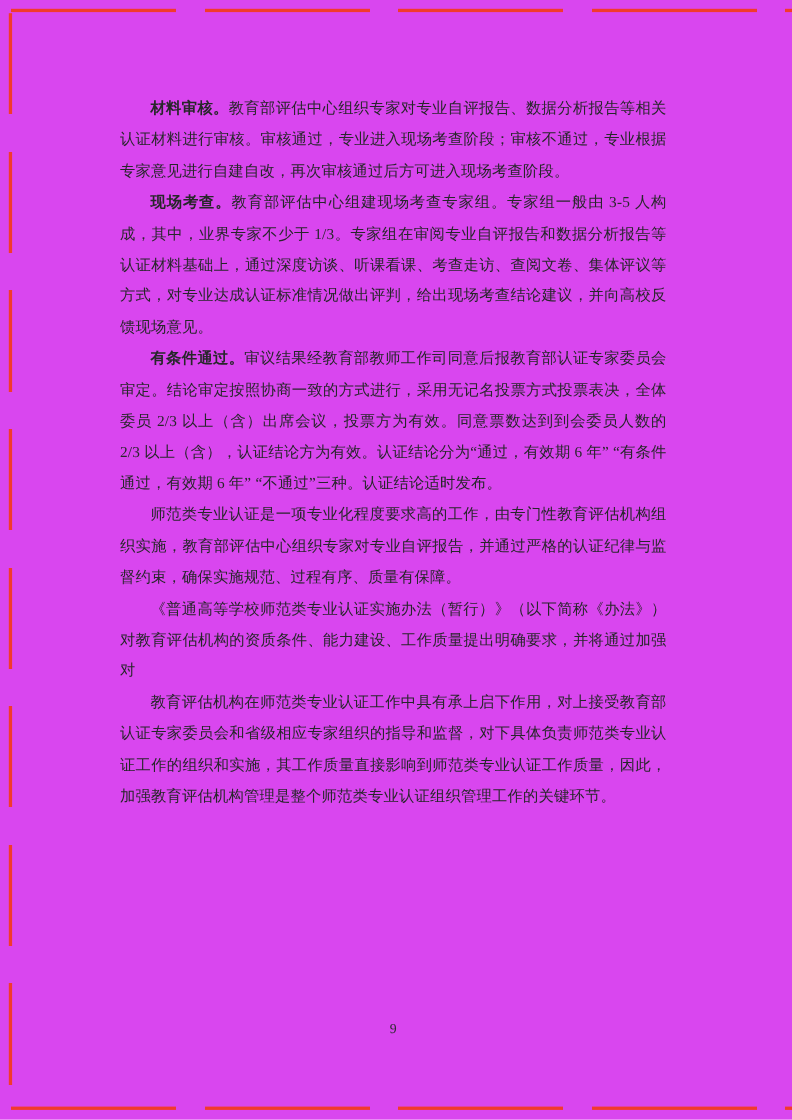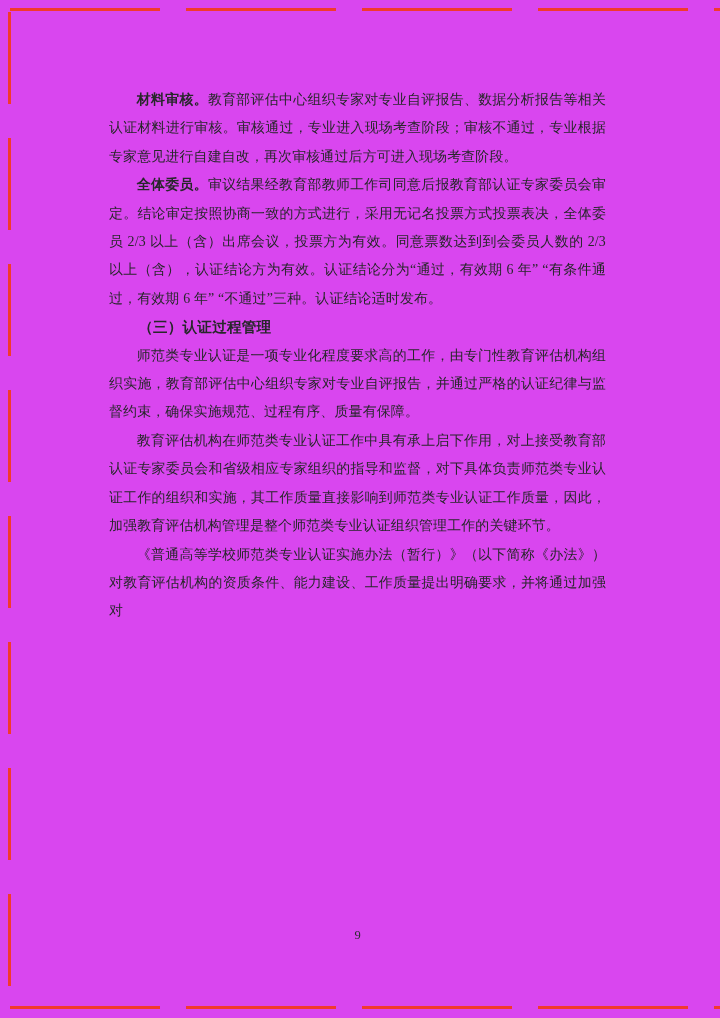--- a/index.html
+++ b/index.html
@@ -70,21 +70,21 @@
 <body>
 
 <div class="page">
   <div class="mark mark-top"></div>
   <div class="mark mark-bottom"></div>
   <div class="mark mark-left"></div>
   <div class="mark mark-right"></div>
 
   <div class="text-block">
       <p class="para"><span class="lead">材料审核。</span>教育部评估中心组织专家对专业自评报告、数据分析报告等相关认证材料进行审核。审核通过，专业进入现场考查阶段；审核不通过，专业根据专家意见进行自建自改，再次审核通过后方可进入现场考查阶段。</p>
-      <p class="para"><span class="lead">全体委员。</span>审议结果经教育部教师工作司同意后报教育部认证专家委员会审定。结论审定按照协商一致的方式进行，采用无记名投票方式投票表决，全体委员 2/3 以上（含）出席会议，投票方为有效。同意票数达到到会委员人数的 2/3 以上（含），认证结论方为有效。认证结论分为“通过，有效期 6 年” “有条件通过，有效期 6 年” “不通过”三种。认证结论适时发布。</p>
-      <p class="heading">（三）认证过程管理</p>
+      <p class="para"><span class="lead">现场考查。</span>教育部评估中心组建现场考查专家组。专家组一般由 3-5 人构成，其中，业界专家不少于 1/3。专家组在审阅专业自评报告和数据分析报告等认证材料基础上，通过深度访谈、听课看课、考查走访、查阅文卷、集体评议等方式，对专业达成认证标准情况做出评判，给出现场考查结论建议，并向高校反馈现场意见。</p>
+      <p class="para"><span class="lead">有条件通过。</span>审议结果经教育部教师工作司同意后报教育部认证专家委员会审定。结论审定按照协商一致的方式进行，采用无记名投票方式投票表决，全体委员 2/3 以上（含）出席会议，投票方为有效。同意票数达到到会委员人数的 2/3 以上（含），认证结论方为有效。认证结论分为“通过，有效期 6 年” “有条件通过，有效期 6 年” “不通过”三种。认证结论适时发布。</p>
       <p class="para">师范类专业认证是一项专业化程度要求高的工作，由专门性教育评估机构组织实施，教育部评估中心组织专家对专业自评报告，并通过严格的认证纪律与监督约束，确保实施规范、过程有序、质量有保障。</p>
+      <p class="para">《普通高等学校师范类专业认证实施办法（暂行）》（以下简称《办法》）对教育评估机构的资质条件、能力建设、工作质量提出明确要求，并将通过加强对</p>
       <p class="para">教育评估机构在师范类专业认证工作中具有承上启下作用，对上接受教育部认证专家委员会和省级相应专家组织的指导和监督，对下具体负责师范类专业认证工作的组织和实施，其工作质量直接影响到师范类专业认证工作质量，因此，加强教育评估机构管理是整个师范类专业认证组织管理工作的关键环节。</p>
-      <p class="para">《普通高等学校师范类专业认证实施办法（暂行）》（以下简称《办法》）对教育评估机构的资质条件、能力建设、工作质量提出明确要求，并将通过加强对</p>
     </div>
 
   <div class="page-number">9</div>
 </div>
 
 </body></html>

